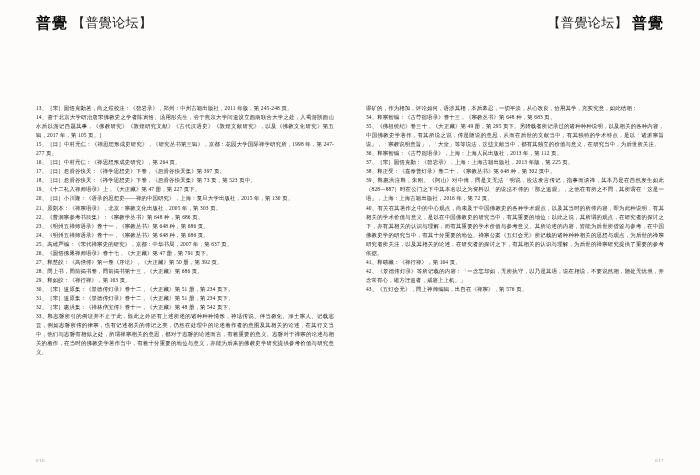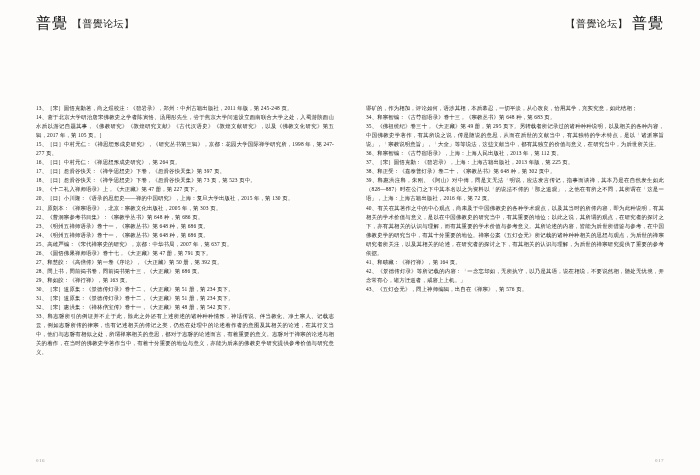--- a/index.html
+++ b/index.html
@@ -42,26 +42,26 @@
     position: absolute;
     right: 36px;
     top: 0;
     display: flex;
     align-items: baseline;
     gap: 4px;
   }
   .logo-big {
     font-family: "Liberation Serif", "DejaVu Serif", serif;
     font-size: 15px;
-    font-weight: normal;
+    font-weight: bold;
     letter-spacing: 1px;
     color: #111;
   }
   .logo-bracket {
-    font-size: 10px;
+    font-size: 13px;
     color: #222;
     letter-spacing: 0.4px;
     position: relative;
     top: -1px;
   }
 
   .rule {
     position: absolute;
     top: 44px;
     left: 36px;

